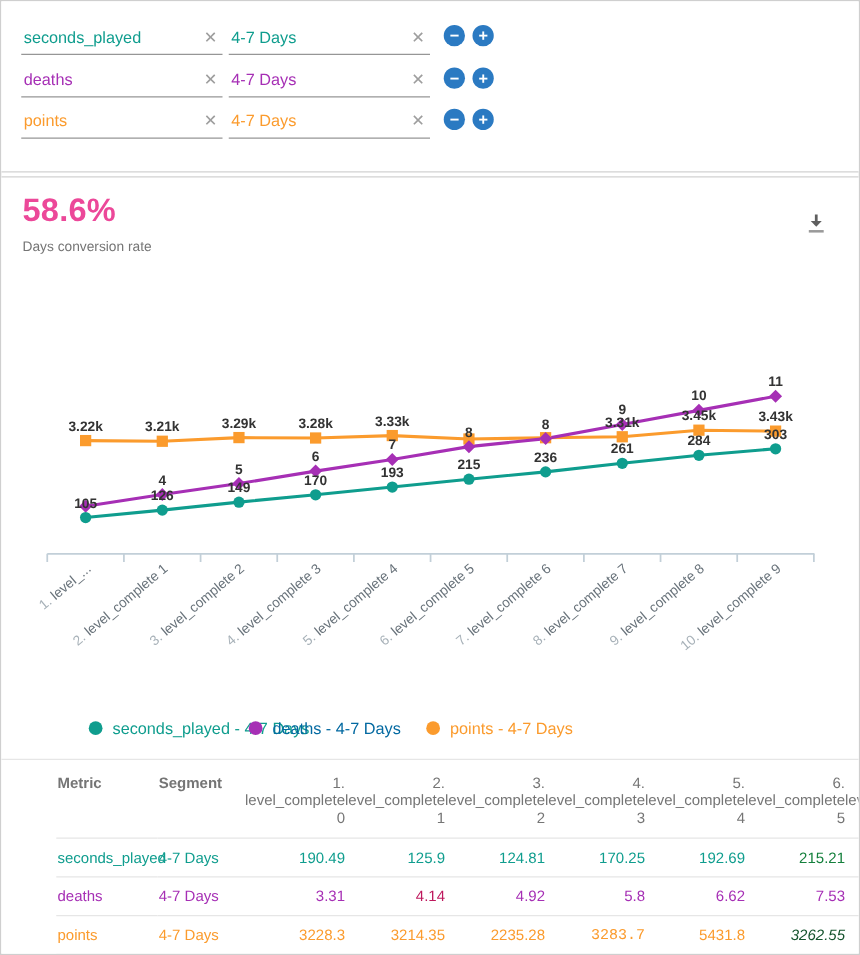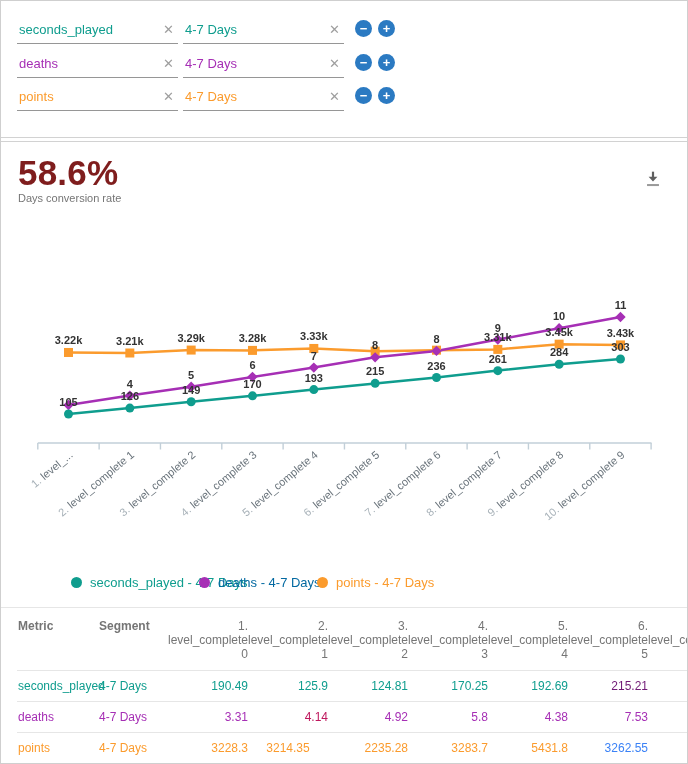--- a/index.html
+++ b/index.html
@@ -18,36 +18,36 @@
   .field-label { font-size:13px; white-space:nowrap; }
   .x-icon { color:#9e9e9e; font-size:13px; cursor:pointer; line-height:1; }
   .circle-btn { width:17px; height:17px; border-radius:50%; border:none;
                 color:#fff; font-size:13px; font-weight:bold; line-height:15px;
                 text-align:center; padding:0; margin-left:6px; margin-top:5px;
                 cursor:pointer; font-family:"Liberation Sans",sans-serif; }
 
   
   .main { position:absolute; top:140px; left:0; right:0; bottom:0;
           border-top:1px solid #d2d2d2; background:#fff; }
-  .kpi-value { position:absolute; top:11px; left:17px; font-size:35px;
-               font-weight:bold; color:#7f1d1d; letter-spacing:.2px; }
+  .kpi-value { position:absolute; top:11px; left:17px; font-size:26px;
+               font-weight:bold; color:#ec4899; letter-spacing:.2px; }
   .kpi-sub { position:absolute; top:50px; left:17px; font-size:11px; color:#757575; }
   .download-btn { position:absolute; top:26px; right:22px; width:24px; height:24px;
                   background:none; border:none; cursor:pointer; }
 
   svg.chart { position:absolute; top:65px; left:0; }
 
   .legend { position:absolute; top:433px; left:0; right:0; height:20px; }
   .legend-item { position:absolute; top:0; display:flex; align-items:center;
                  font-size:13px; }
   .legend-dot { width:11px; height:11px; border-radius:50%; margin-right:8px; flex:none; }
 
   
   .table-wrap { position:absolute; top:465px; left:0; right:0; bottom:0;
-                overflow:hidden; border-top:1px solid #e6e6e6; }
+                overflow:hidden; border-top:1px solid #e6e6e6;padding-left:28px; }
   .table-wrap table { border-collapse:collapse; table-layout:fixed;
                       margin-left:16px; width:711px; }
   thead th { color:#757575; font-size:12px; vertical-align:top;
              padding-top:11px; height:62px; font-weight:normal; }
   th.h-text { font-weight:bold; text-align:left; padding-left:1px; }
   th.h-num  { text-align:right; }
   th.h-num div { line-height:14px; }
   tbody td { height:31px; border-top:1px solid #e6e6e6; font-size:12px;
              vertical-align:middle; }
   tbody tr:last-child td { border-bottom:1px solid #e6e6e6; }
@@ -201,21 +201,21 @@
 
     <div class="legend">
       <div class="legend-item" style="left:70px">
         <span class="legend-dot" style="background: rgb(15, 157, 142);"></span>
         <span style="color: rgb(15, 157, 142);">seconds_played - 4-7 Days</span>
       </div>
       <div class="legend-item" style="left:198px">
         <span class="legend-dot" style="background: rgb(166, 47, 181);"></span>
         <span style="color: #0369a1;">deaths - 4-7 Days</span>
       </div>
-      <div class="legend-item" style="left:316px">
+      <div class="legend-item" style="left:340px">
         <span class="legend-dot" style="background: rgb(251, 155, 45);"></span>
         <span style="color: rgb(251, 155, 45);">points - 4-7 Days</span>
       </div>
     </div>
 
     <div class="table-wrap">
       <table>
           <colgroup>
             <col style="width: 81px;">
             <col style="width: 70px;">
@@ -270,42 +270,42 @@
           </thead>
           <tbody>
             <tr class="">
               <td class="c-text" style="color: rgb(15, 157, 142);">seconds_played</td>
               <td class="c-text" style="color: rgb(15, 157, 142);">4-7 Days</td>
               <td class="c-num" style="color: rgb(15, 157, 142);">190.49</td>
               <td class="c-num" style="color: rgb(15, 157, 142);">125.9</td>
               <td class="c-num" style="color: rgb(15, 157, 142);">124.81</td>
               <td class="c-num" style="color: rgb(15, 157, 142);">170.25</td>
               <td class="c-num" style="color: rgb(15, 157, 142); margin-top: 25px;">192.69</td>
-              <td class="c-num" style="color: #701a75;">215.21</td>
+              <td class="c-num" style="color: #15803d;">215.21</td>
               <td class="c-num" style="color: rgb(15, 157, 142);"></td>
             </tr>
             <tr class="">
               <td class="c-text" style="color: rgb(166, 47, 181);">deaths</td>
               <td class="c-text" style="color: rgb(166, 47, 181);">4-7 Days</td>
               <td class="c-num" style="color: rgb(166, 47, 181);">3.31</td>
               <td class="c-num" style="color: #be185d;">4.14</td>
               <td class="c-num" style="color: rgb(166, 47, 181);">4.92</td>
               <td class="c-num" style="color: rgb(166, 47, 181);">5.8</td>
-              <td class="c-num" style="color: rgb(166, 47, 181);">4.38</td>
+              <td class="c-num" style="color: rgb(166, 47, 181);">6.62</td>
               <td class="c-num" style="color: rgb(166, 47, 181);">7.53</td>
               <td class="c-num" style="color: rgb(166, 47, 181);"></td>
             </tr>
             <tr class="">
               <td class="c-text" style="color: rgb(251, 155, 45);">points</td>
               <td class="c-text" style="color: rgb(251, 155, 45);">4-7 Days</td>
               <td class="c-num" style="color: rgb(251, 155, 45);">3228.3</td>
-              <td class="c-num" style="color: rgb(251, 155, 45); text-align: center;">3214.35</td>
+              <td class="c-num" style="color: rgb(251, 155, 45);">3214.35</td>
               <td class="c-num" style="color: rgb(251, 155, 45);">2235.28</td>
-              <td class="c-num" style="color: rgb(251, 155, 45);">3283.7</td>
+              <td class="c-num" style="color: rgb(251, 155, 45); font-family: Liberation Mono, monospace;">3283.7</td>
               <td class="c-num" style="color: rgb(251, 155, 45);">5431.8</td>
-              <td class="c-num" style="color: #3b82f6;">3262.55</td>
+              <td class="c-num" style="color: #14532d; font-style: italic;">3262.55</td>
               <td class="c-num" style="color: rgb(251, 155, 45);"></td>
             </tr>
           </tbody>
         </table>
     </div>
   </section>
 </div>
 
 </body></html>

